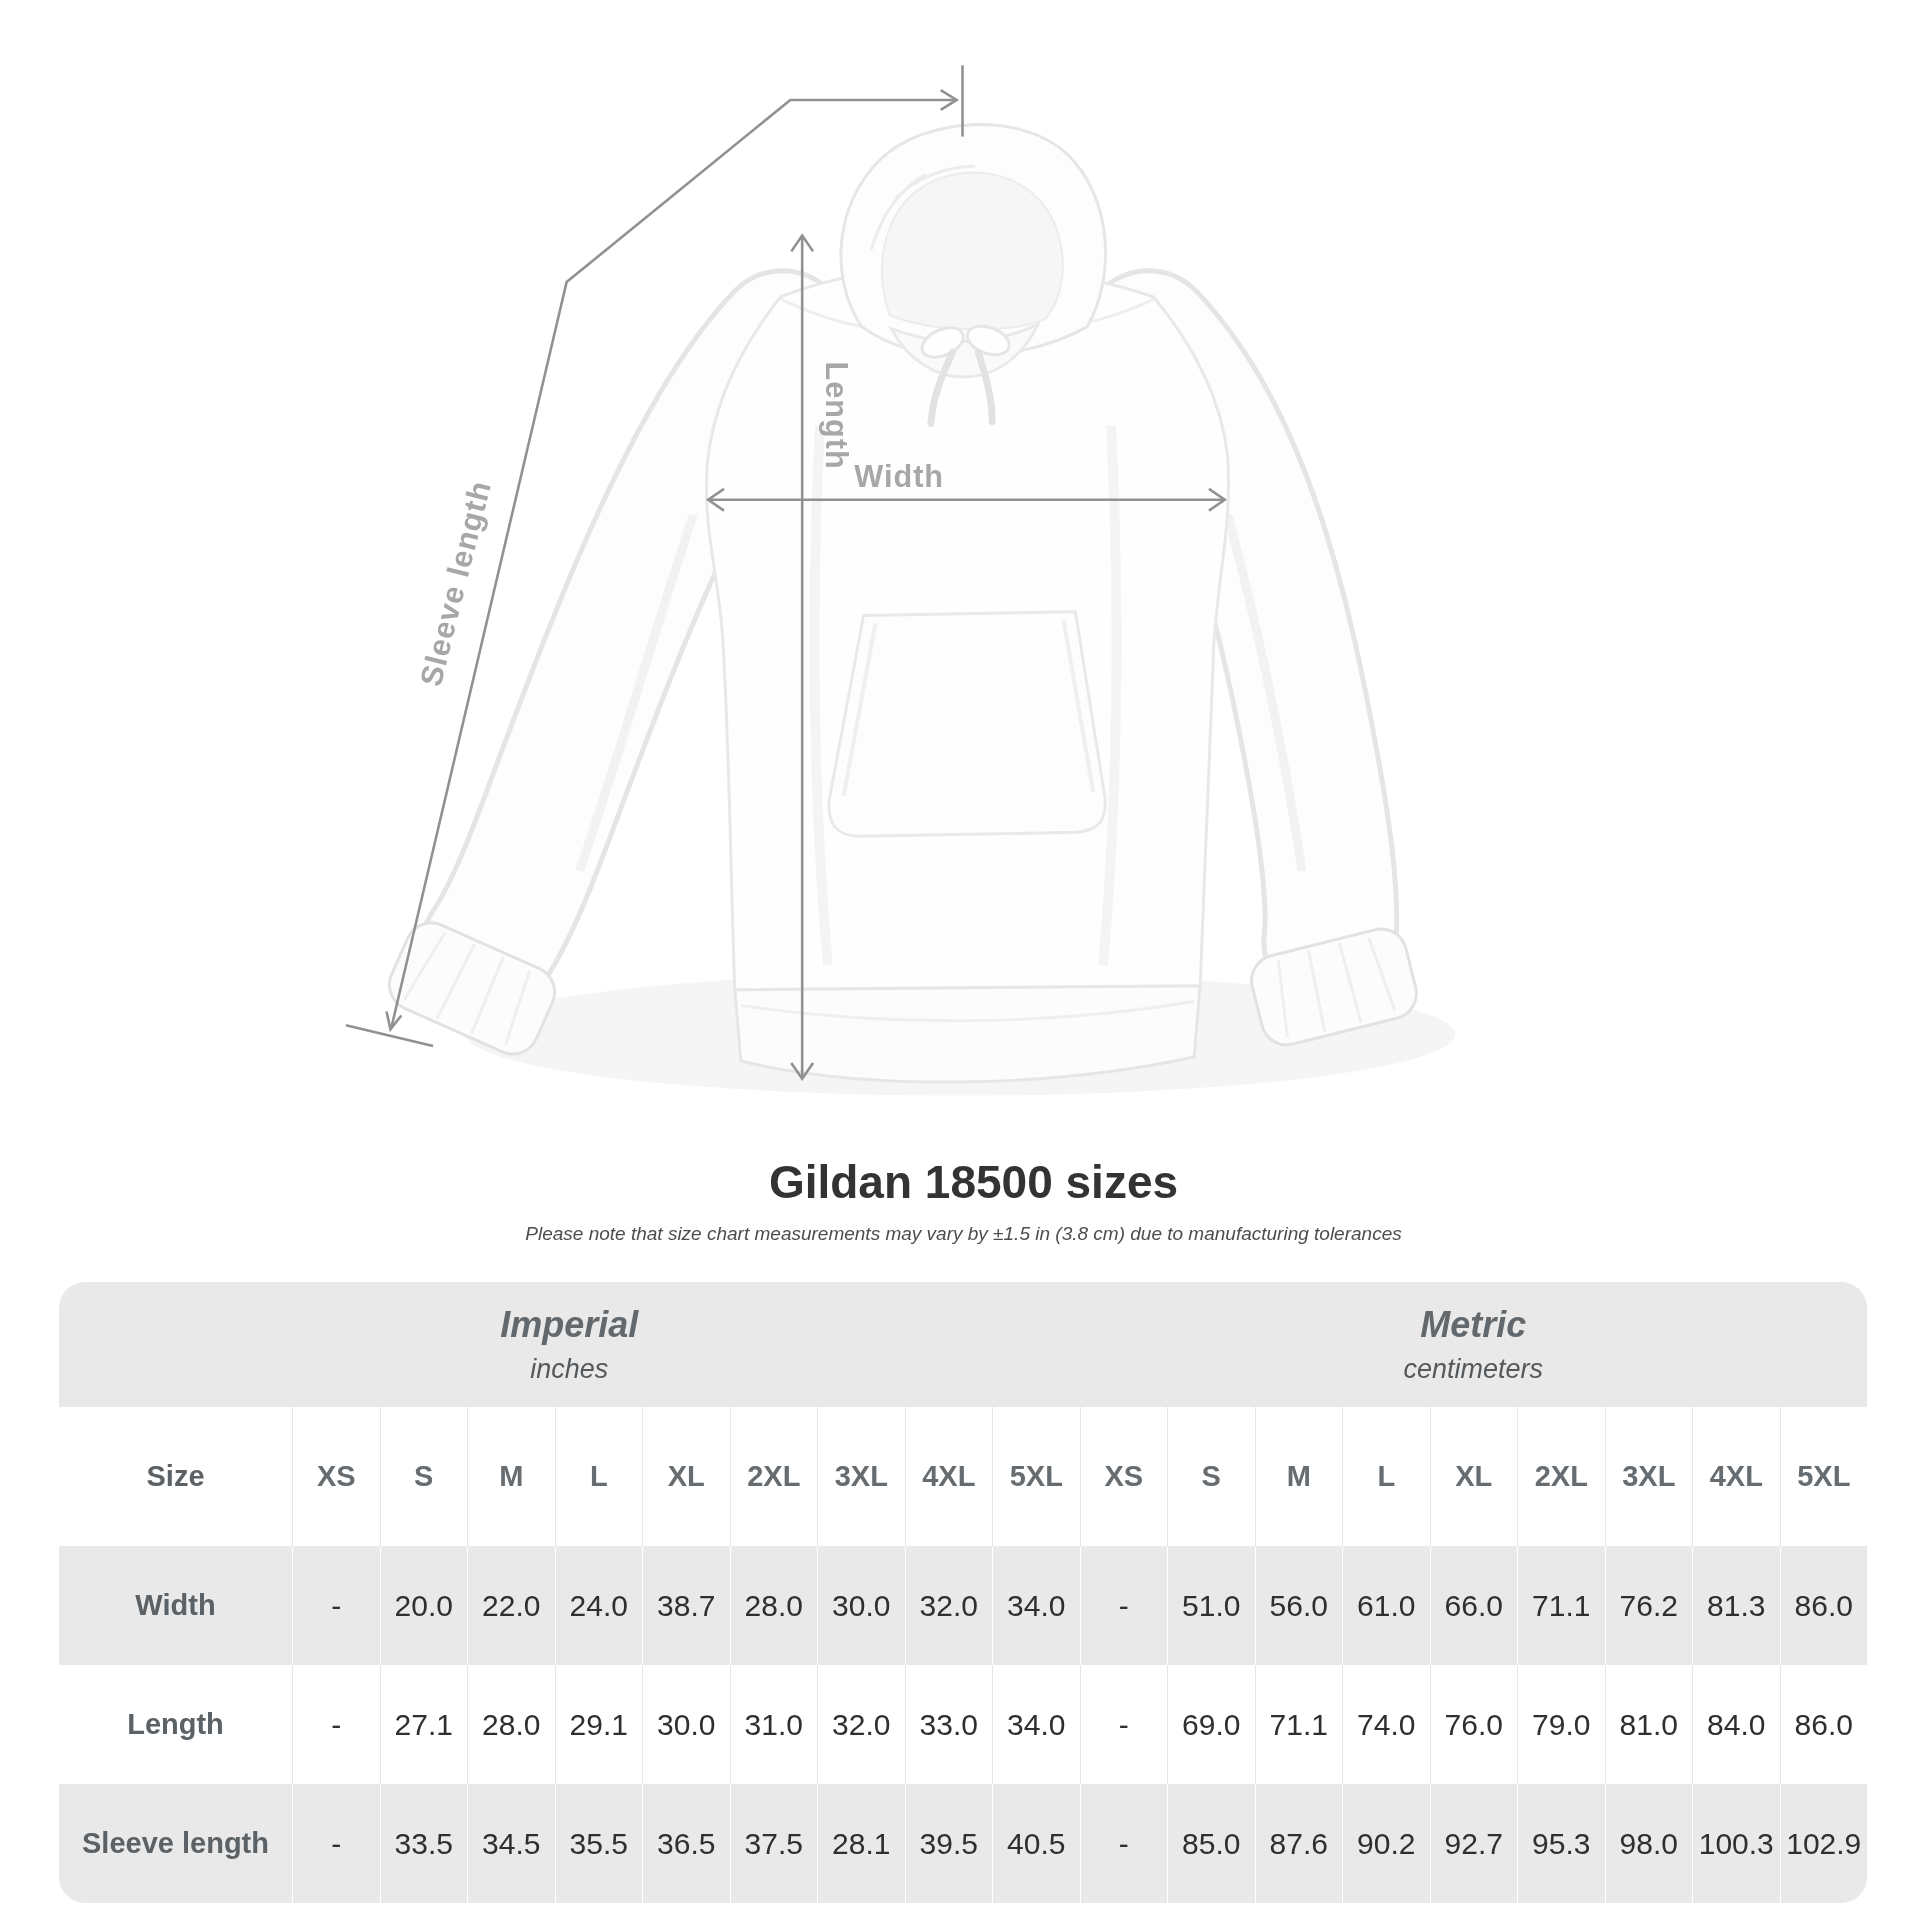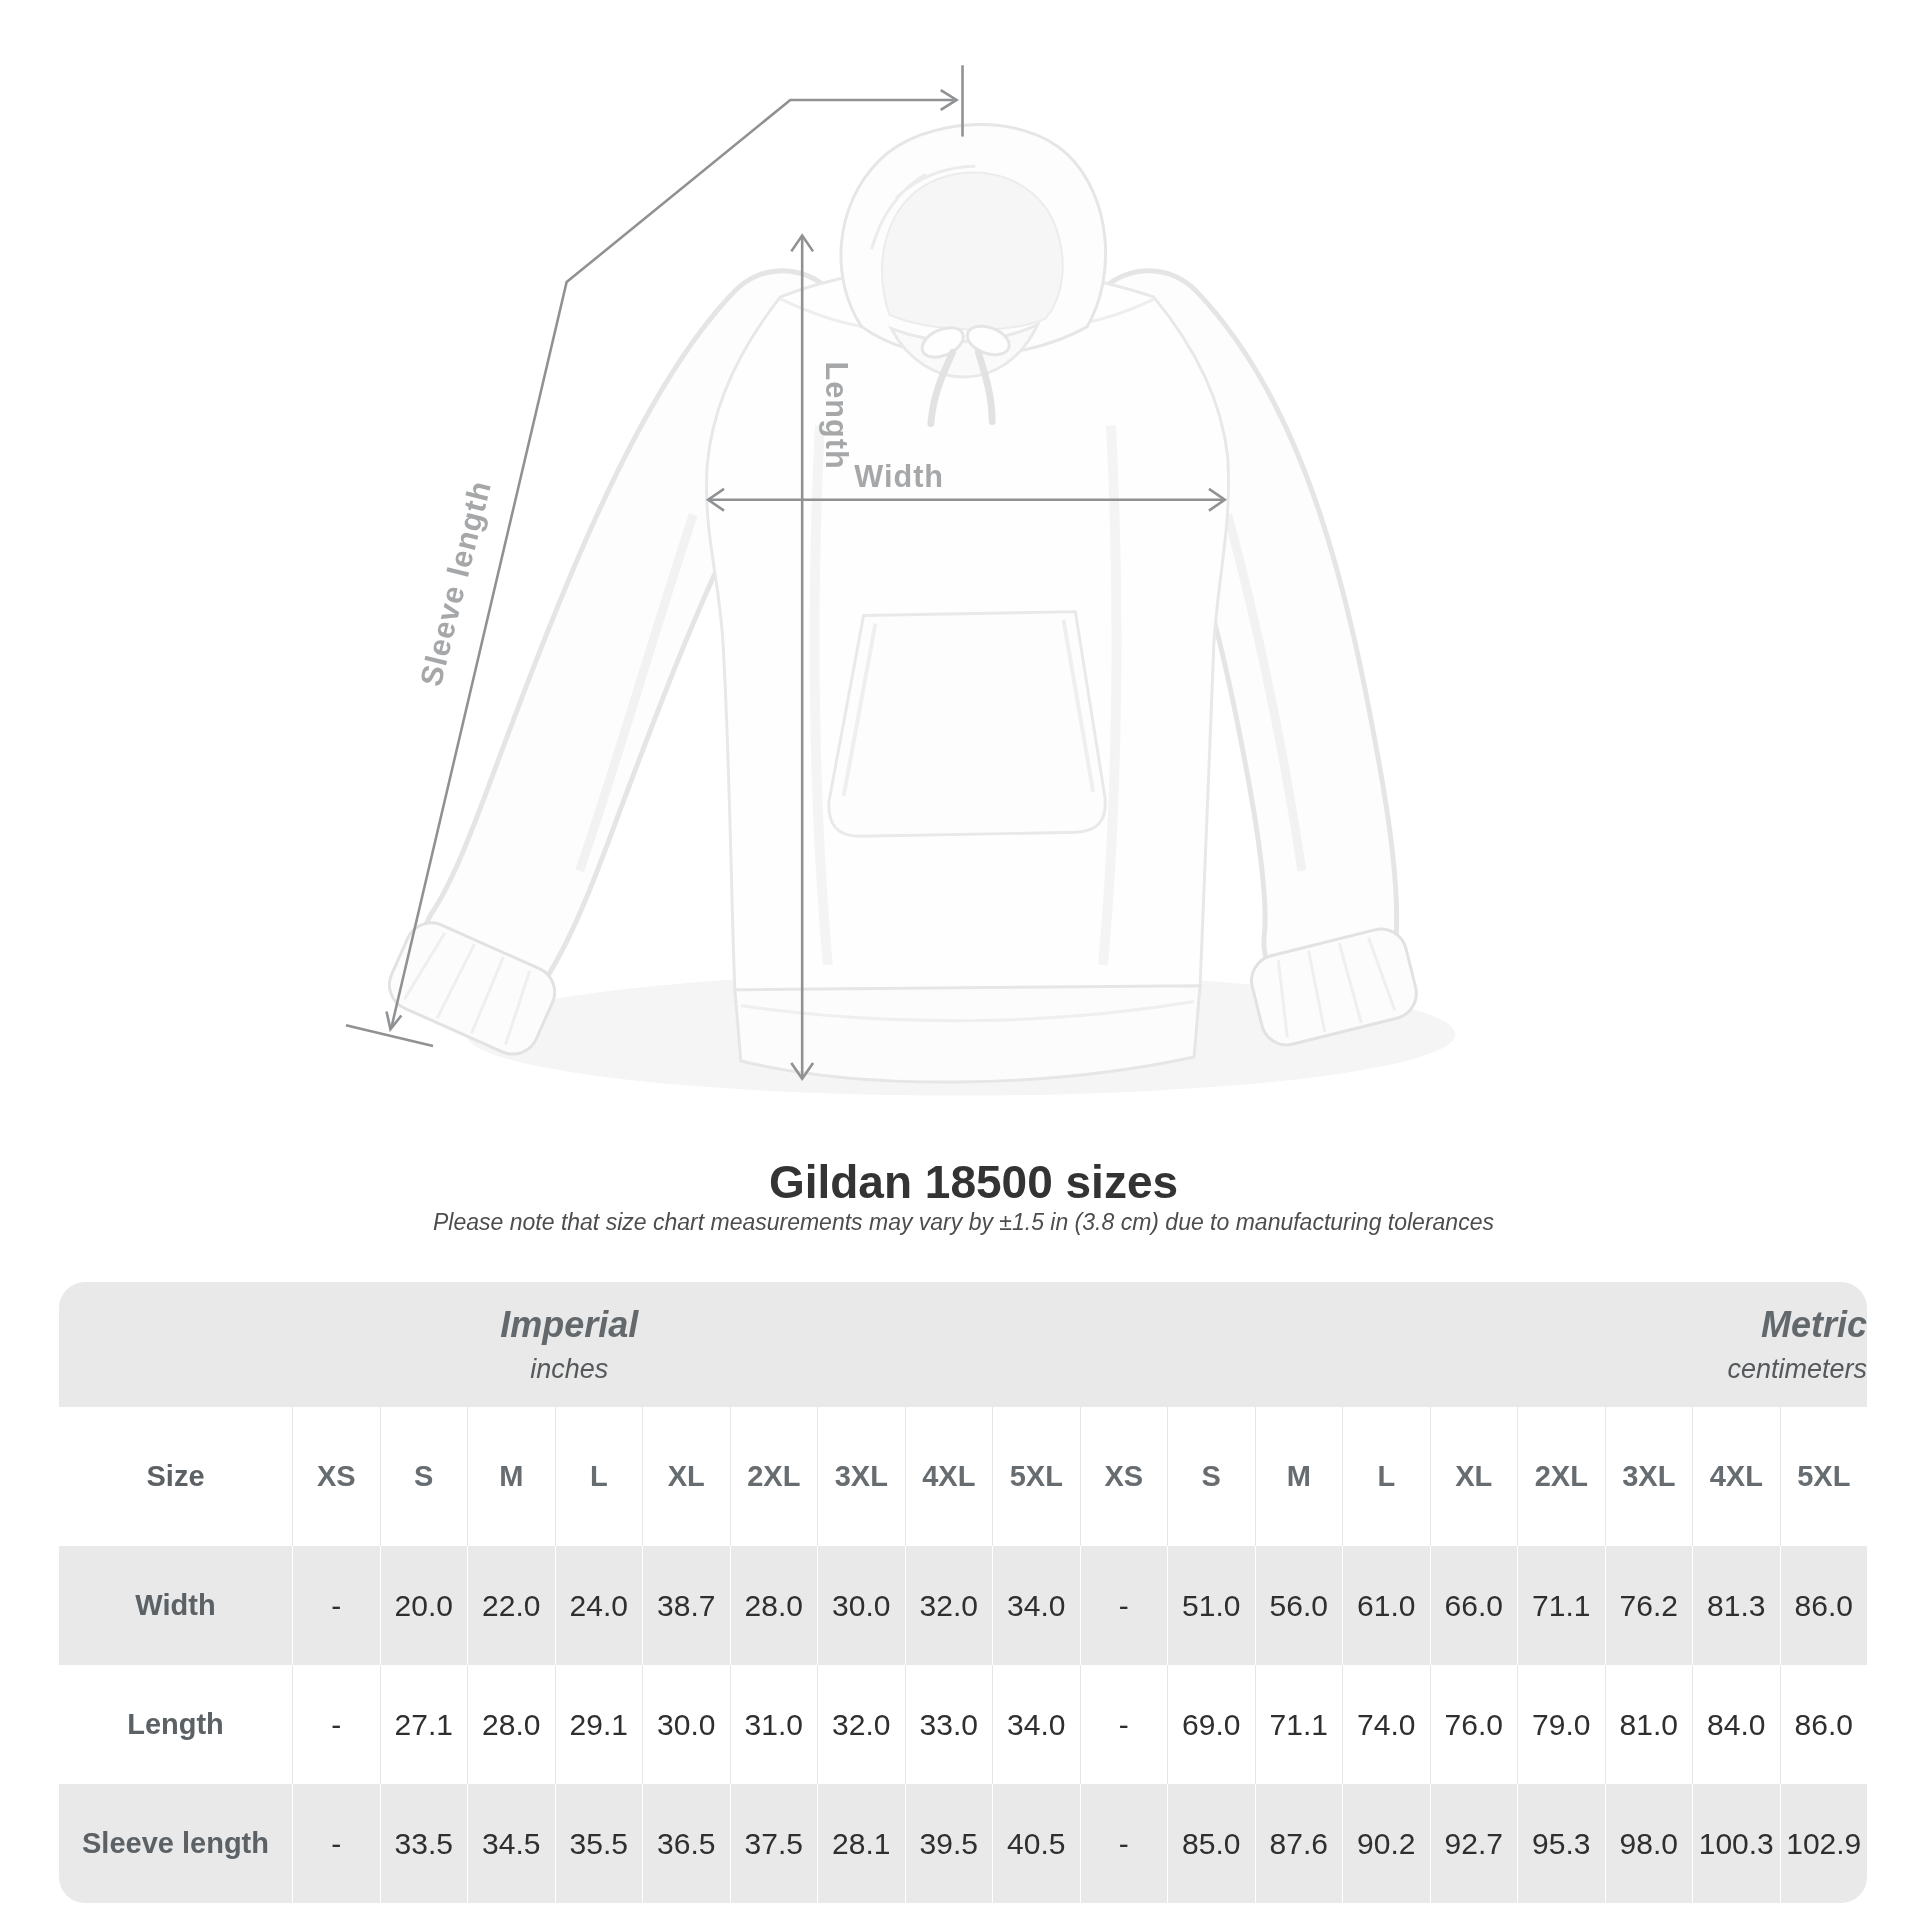--- a/index.html
+++ b/index.html
@@ -4,30 +4,30 @@
 <style>
   html,body{margin:0;padding:0;background:#ffffff;}
   .canvas{
     position:relative;width:1927px;height:1927px;background:#ffffff;overflow:hidden;
     font-family:"Liberation Sans","DejaVu Sans",sans-serif;
   }
   .diagram-svg{position:absolute;top:0;left:0;display:block;}
   .dim-label{font-family:"Liberation Sans","DejaVu Sans",sans-serif;font-weight:bold;font-size:31px;letter-spacing:1px;}
   .title-block{position:absolute;top:1156px;left:0;width:100%;text-align:center;}
   .page-title{font-size:46px;font-weight:bold;color:#333333;line-height:1.15;margin-left:20px;}
-  .page-subtitle{font-style:italic;font-size:23px;color:#4d4d4d;}
+  .page-subtitle{margin-top:14px;font-style:italic;font-size:19px;color:#4d4d4d;}
   .size-table{position:absolute;left:59px;top:1282px;width:1808px;border-radius:26px;overflow:hidden;}
   .t-row{display:grid;grid-template-columns:233px repeat(18,1fr);}
   .group-row{height:125px;background:#e9e9e9;}
   .header-row{height:139px;background:#ffffff;}
   .data-row{height:119px;background:#ffffff;}
   .data-row.shaded{background:#e9e9e9;}
   .cell{display:flex;align-items:center;justify-content:center;min-width:0;}
   .group-cell{grid-column:span 10;flex-direction:column;gap:8px;}
-  .group-cell.metric{grid-column:span 9;align-items:flex-end;}
+  .group-cell.metric{grid-column:span 9;}
   .group-title{font-size:36px;font-weight:bold;font-style:italic;color:#62686c;}
   .group-unit{font-size:27px;font-style:italic;color:#55595c;}
   .label-cell{font-weight:bold;color:#5b6165;font-size:29px;}
   .header-cell{font-weight:bold;color:#666c70;font-size:29px;}
   .value-cell{color:#2f2f31;font-size:30px;}
   .row-white .cell + .cell{border-left:1px solid #e6e6e6;}
   .row-gray  .cell + .cell{border-left:1px solid #ffffff;}
   .group-row .cell + .cell{border-left:none;}
   .row-white .group-start,.row-gray .group-start{border-left-width:4px;}
 </style>

